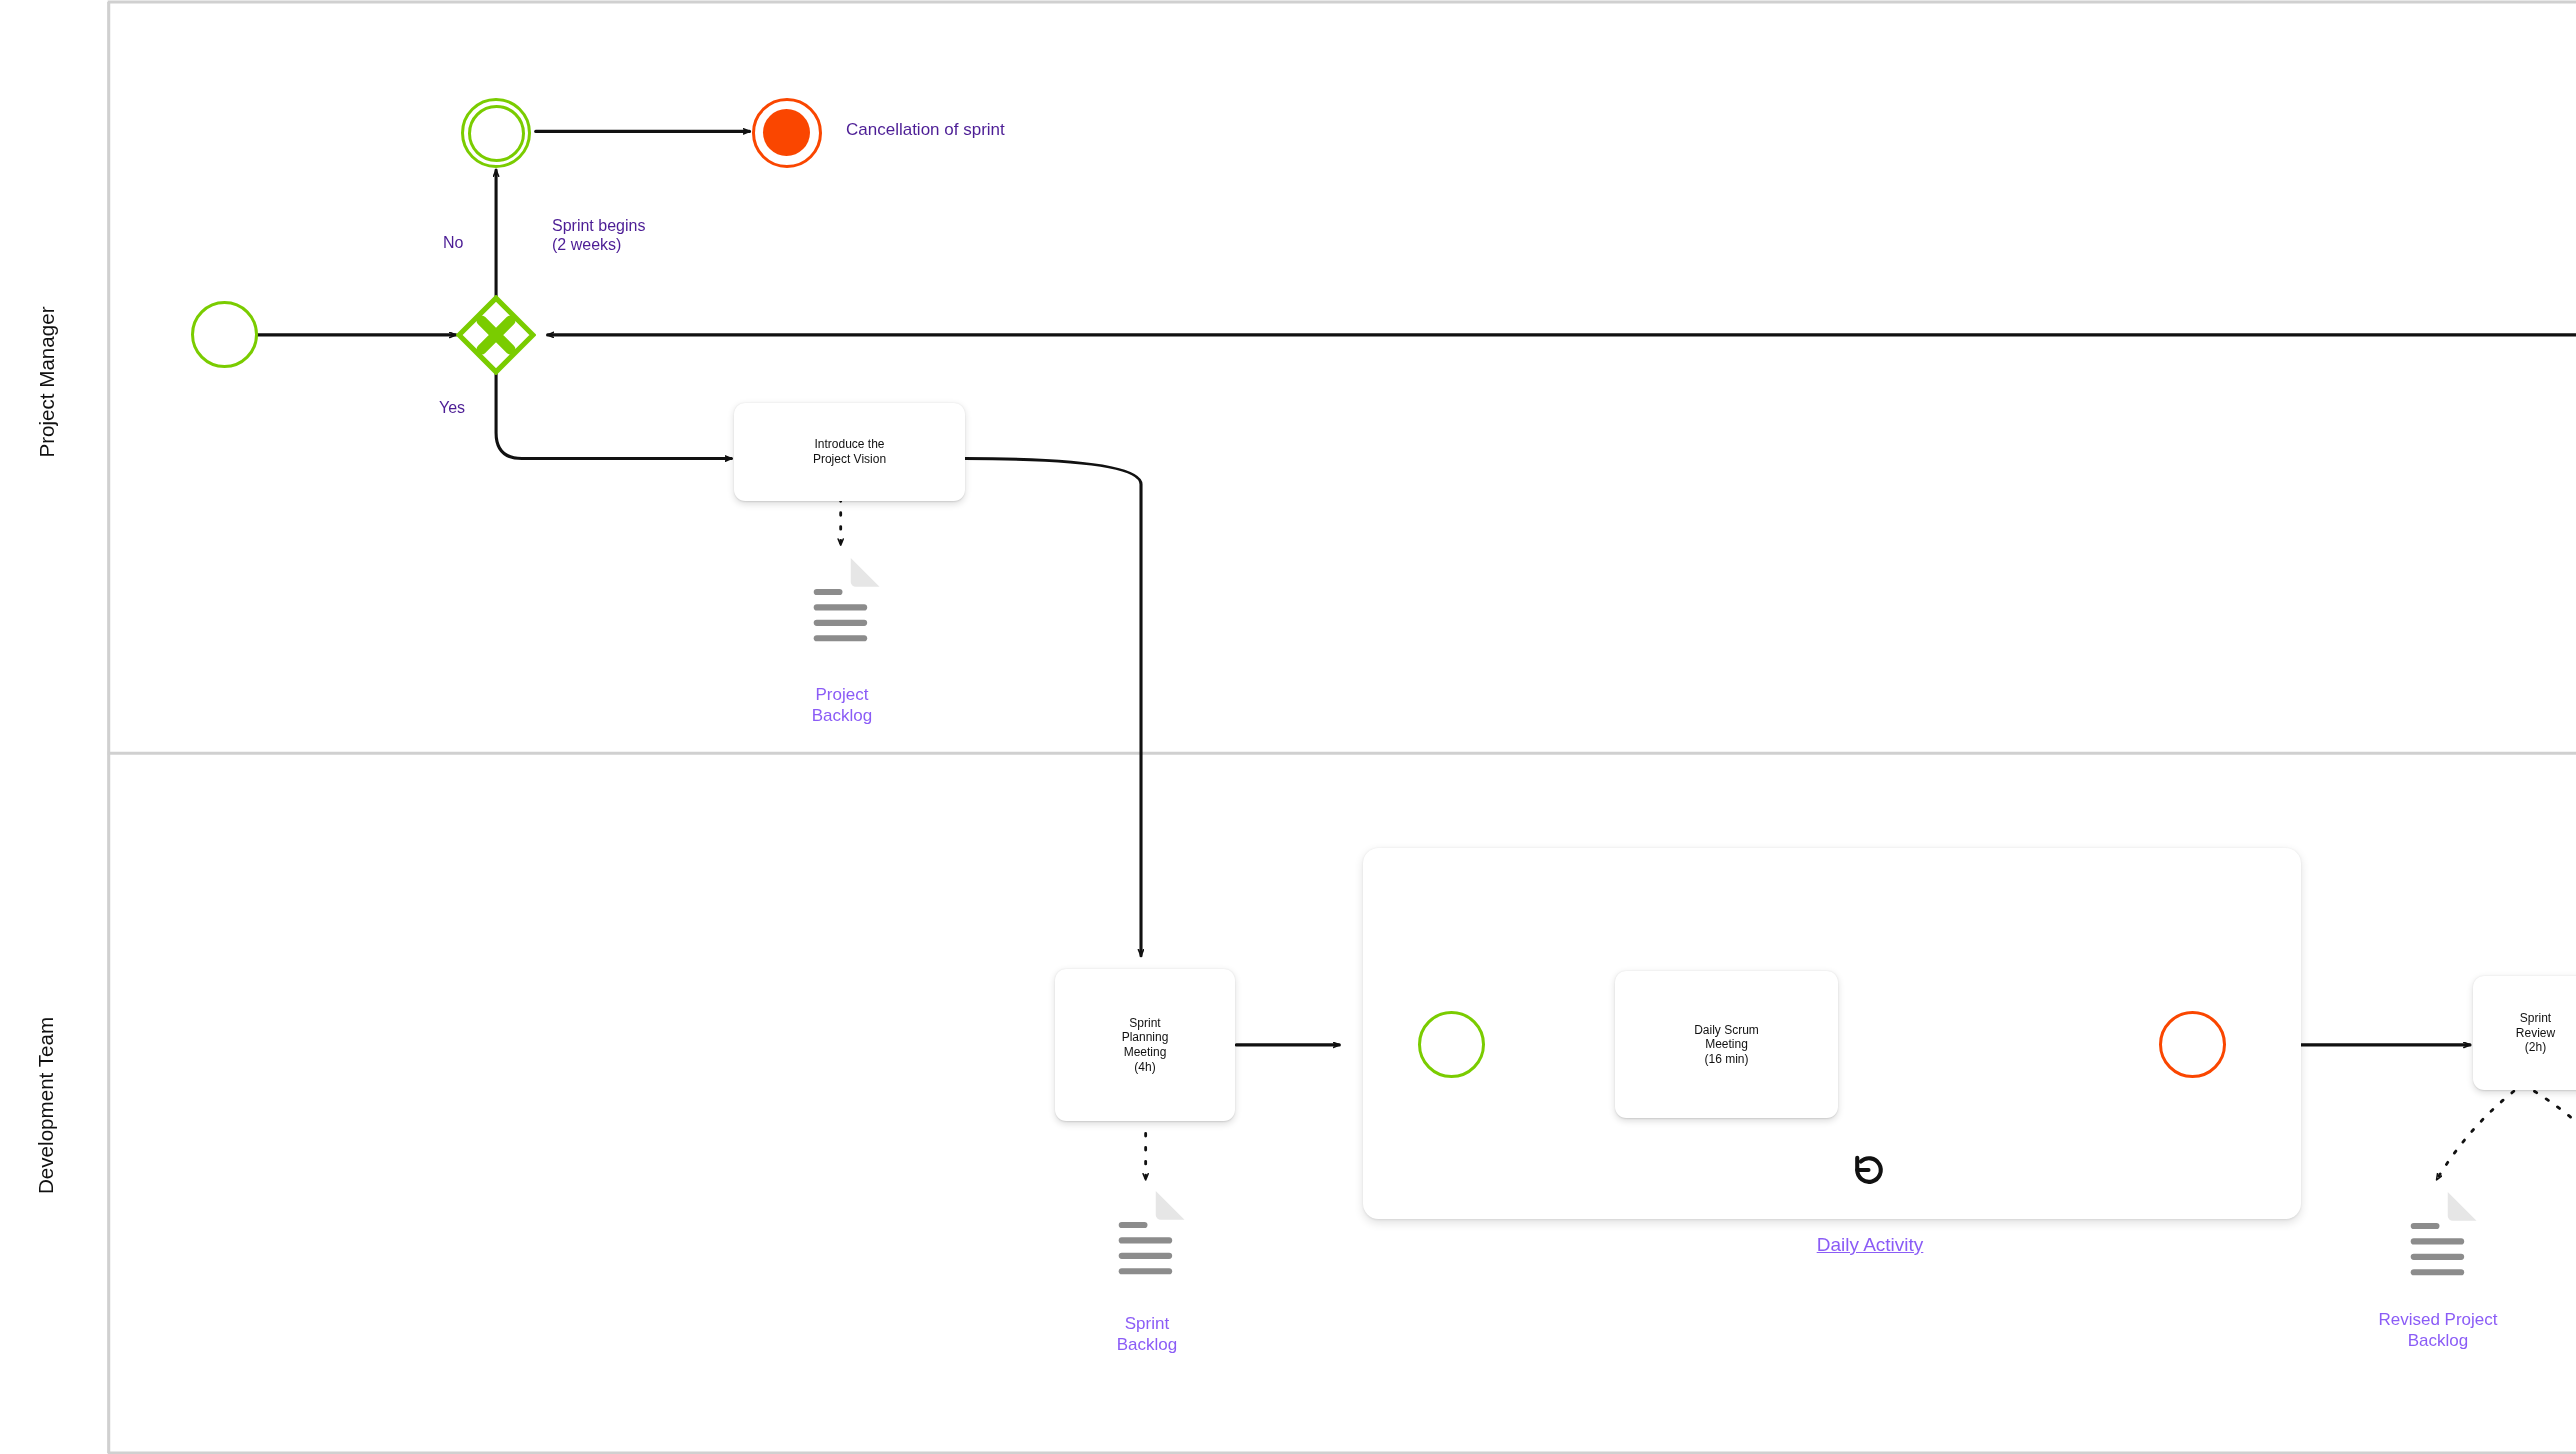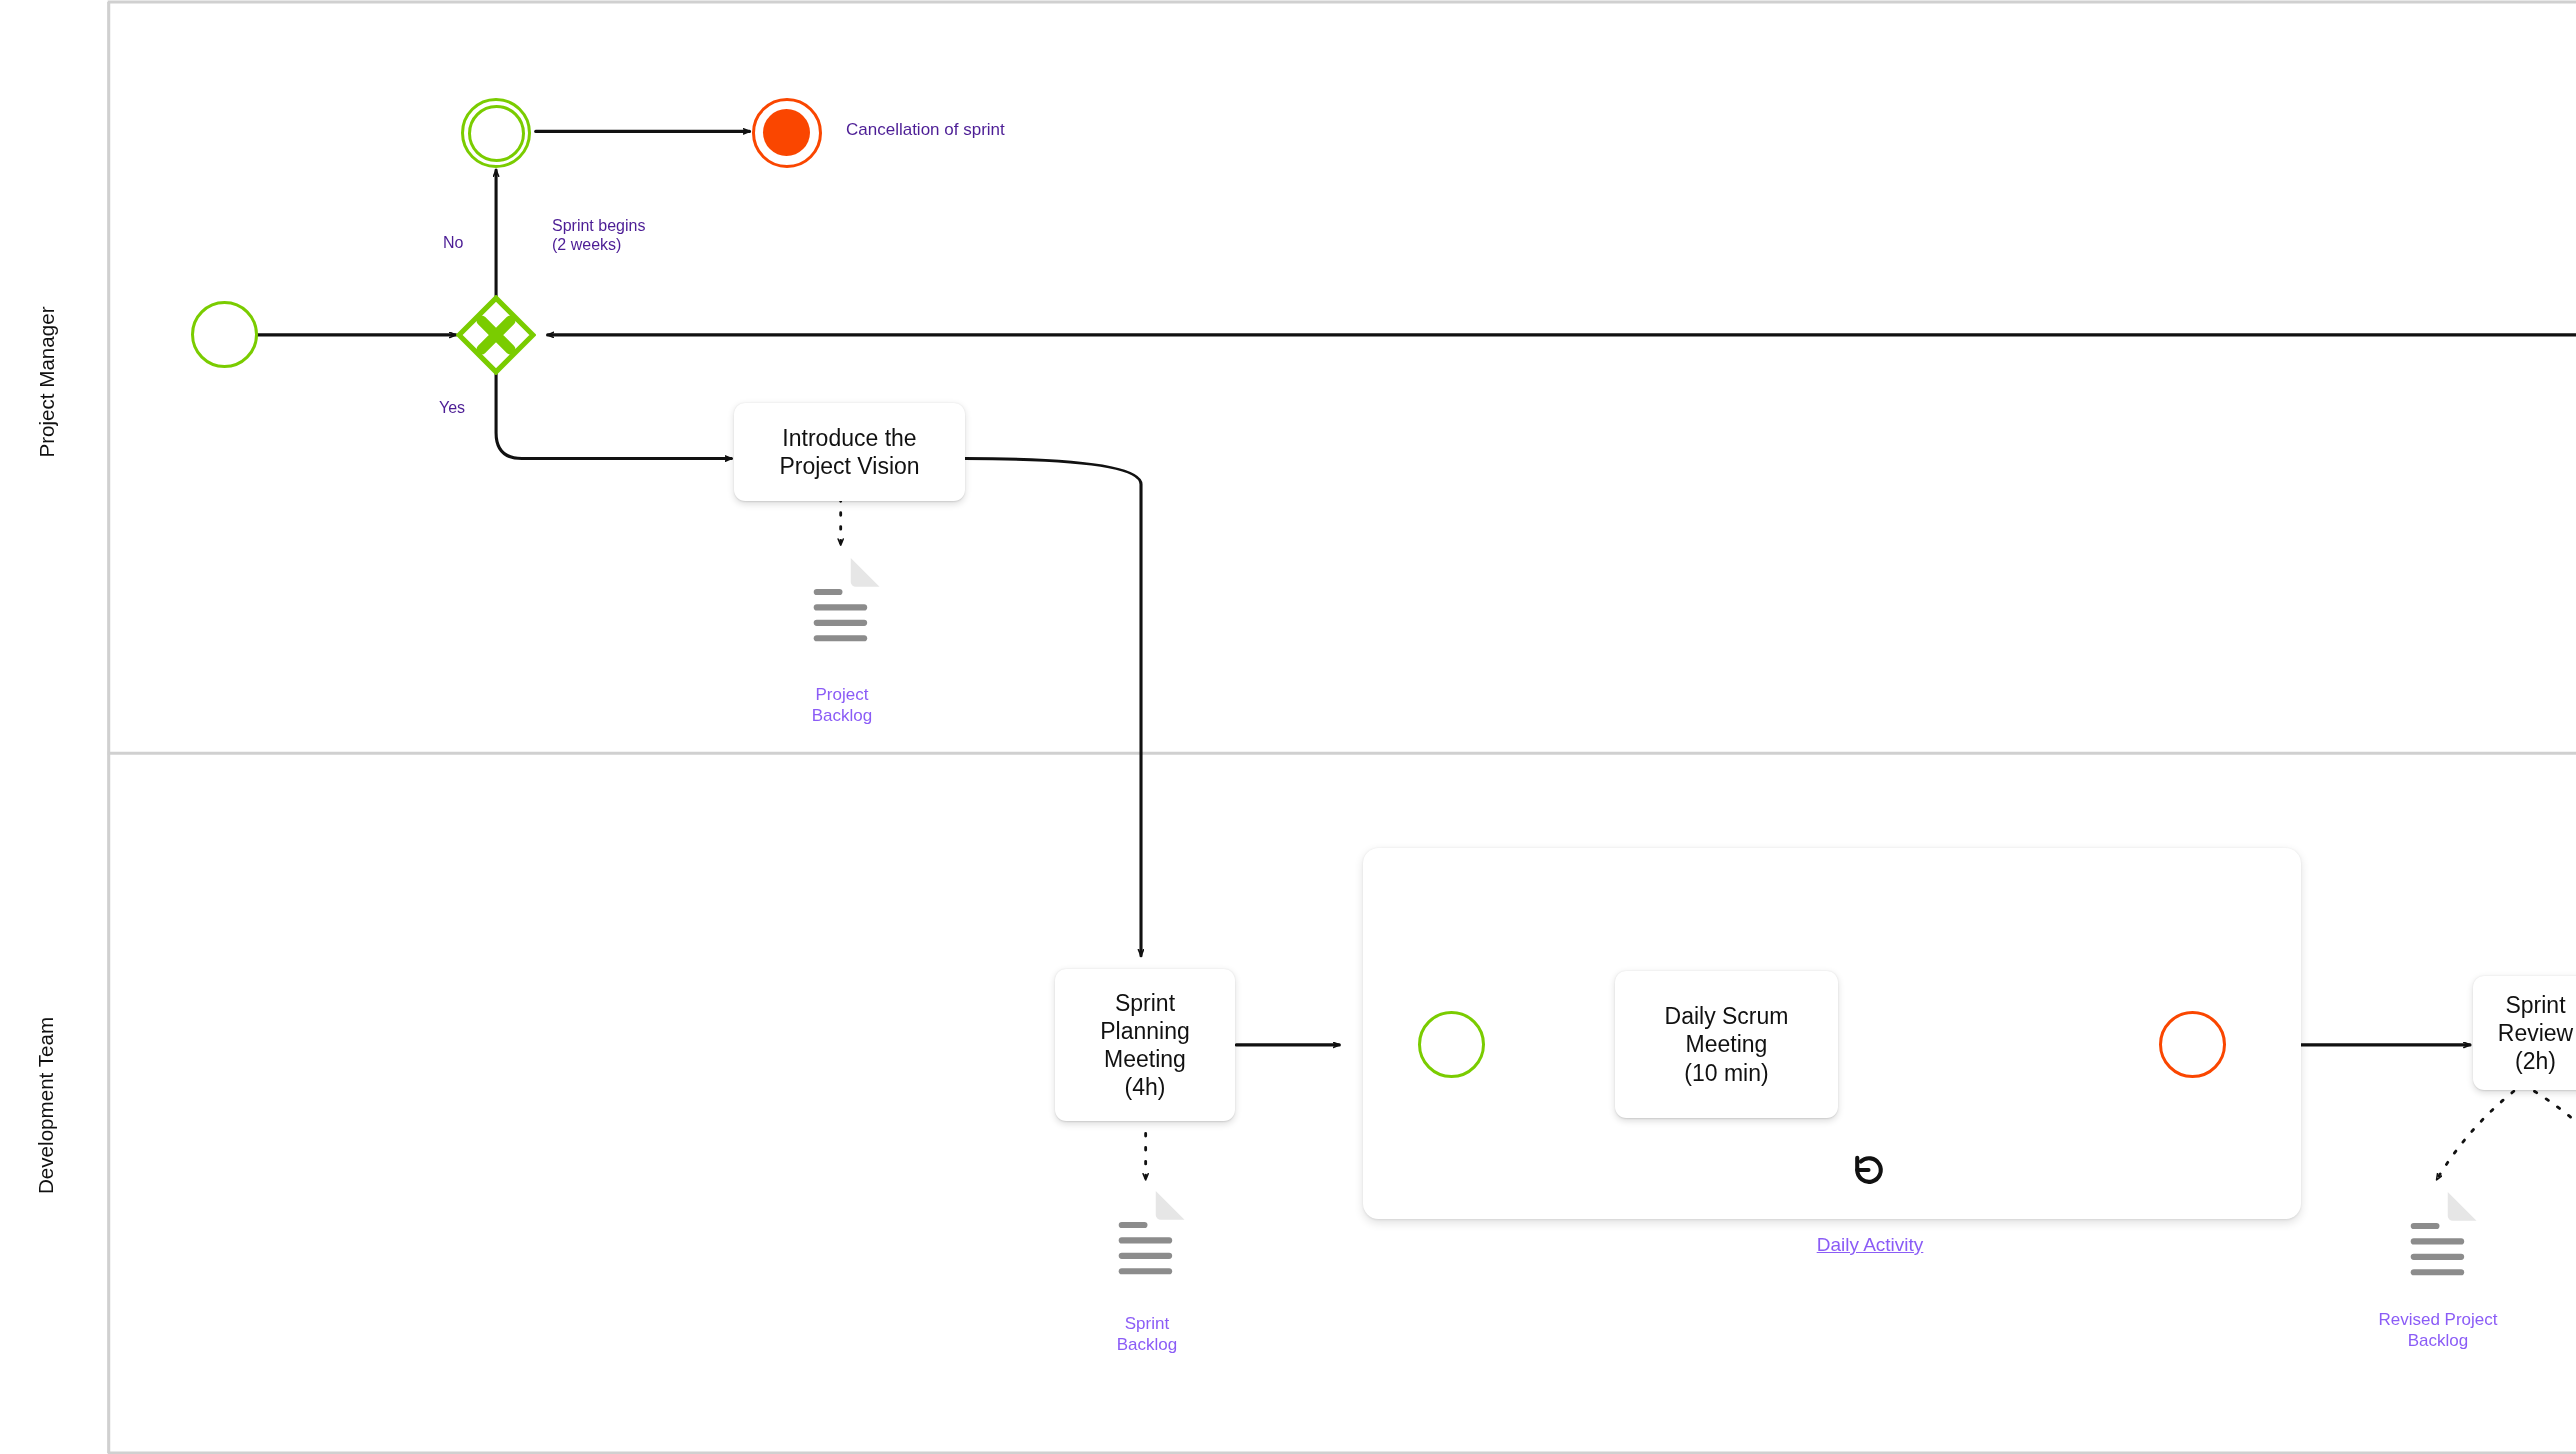--- a/index.html
+++ b/index.html
@@ -18,21 +18,21 @@
 
   
   .task{
     position:absolute;
     background:#ffffff;
     border-radius:11.3px;
     box-shadow:0 2.6px 7.2px rgba(0,0,0,.14), 0 0.5px 1.5px rgba(0,0,0,.10);
     display:flex;align-items:center;justify-content:center;
     text-align:center;
     color:#111;
-    font-size:23px;
+    font-size:12px;
     line-height:1.22;
     padding:2.1px 5.2px;
     box-sizing:border-box;
   }
   .subprocess{
     position:absolute;
     background:#ffffff;
     border-radius:15.5px;
     box-shadow:0 3.1px 9.3px rgba(0,0,0,.12), 0 0.5px 2.1px rgba(0,0,0,.08);
   }
@@ -194,21 +194,21 @@
   </div>
   <div class="artifact-label" style="left:1057px; top:1313px; width:180px;">Sprint
 Backlog</div>
 
   <div class="subprocess" style="left:1363px; top:848px; width:938px; height:371px;"></div>
 
   <div class="ev ev-start" style="left:1418px; top:1011px; width:67px; height:67px;"></div>
 
   <div class="task" style="left:1615px; top:971px; width:223px; height:147px; white-space:pre-line;">Daily Scrum
 Meeting
-(10 min)</div>
+(16 min)</div>
 
 
   <div class="ev ev-end-orange" style="left:2159px; top:1011px; width:67px; height:67px;"></div>
 
   <div class="loopmark" style="left:1847px; top:1148px; width:44px; height:44px;">
     <svg width="44" height="44" viewBox="0 0 86 86">
       <path d="M20,43 a23,23 0 1 0 7,-16.5" fill="none" stroke="#111" stroke-width="8" stroke-linecap="round"></path>
       <path d="M20,19 L20,43 L42,43" fill="none" stroke="#111" stroke-width="8" stroke-linecap="round" stroke-linejoin="round"></path>
     </svg>
   </div>

